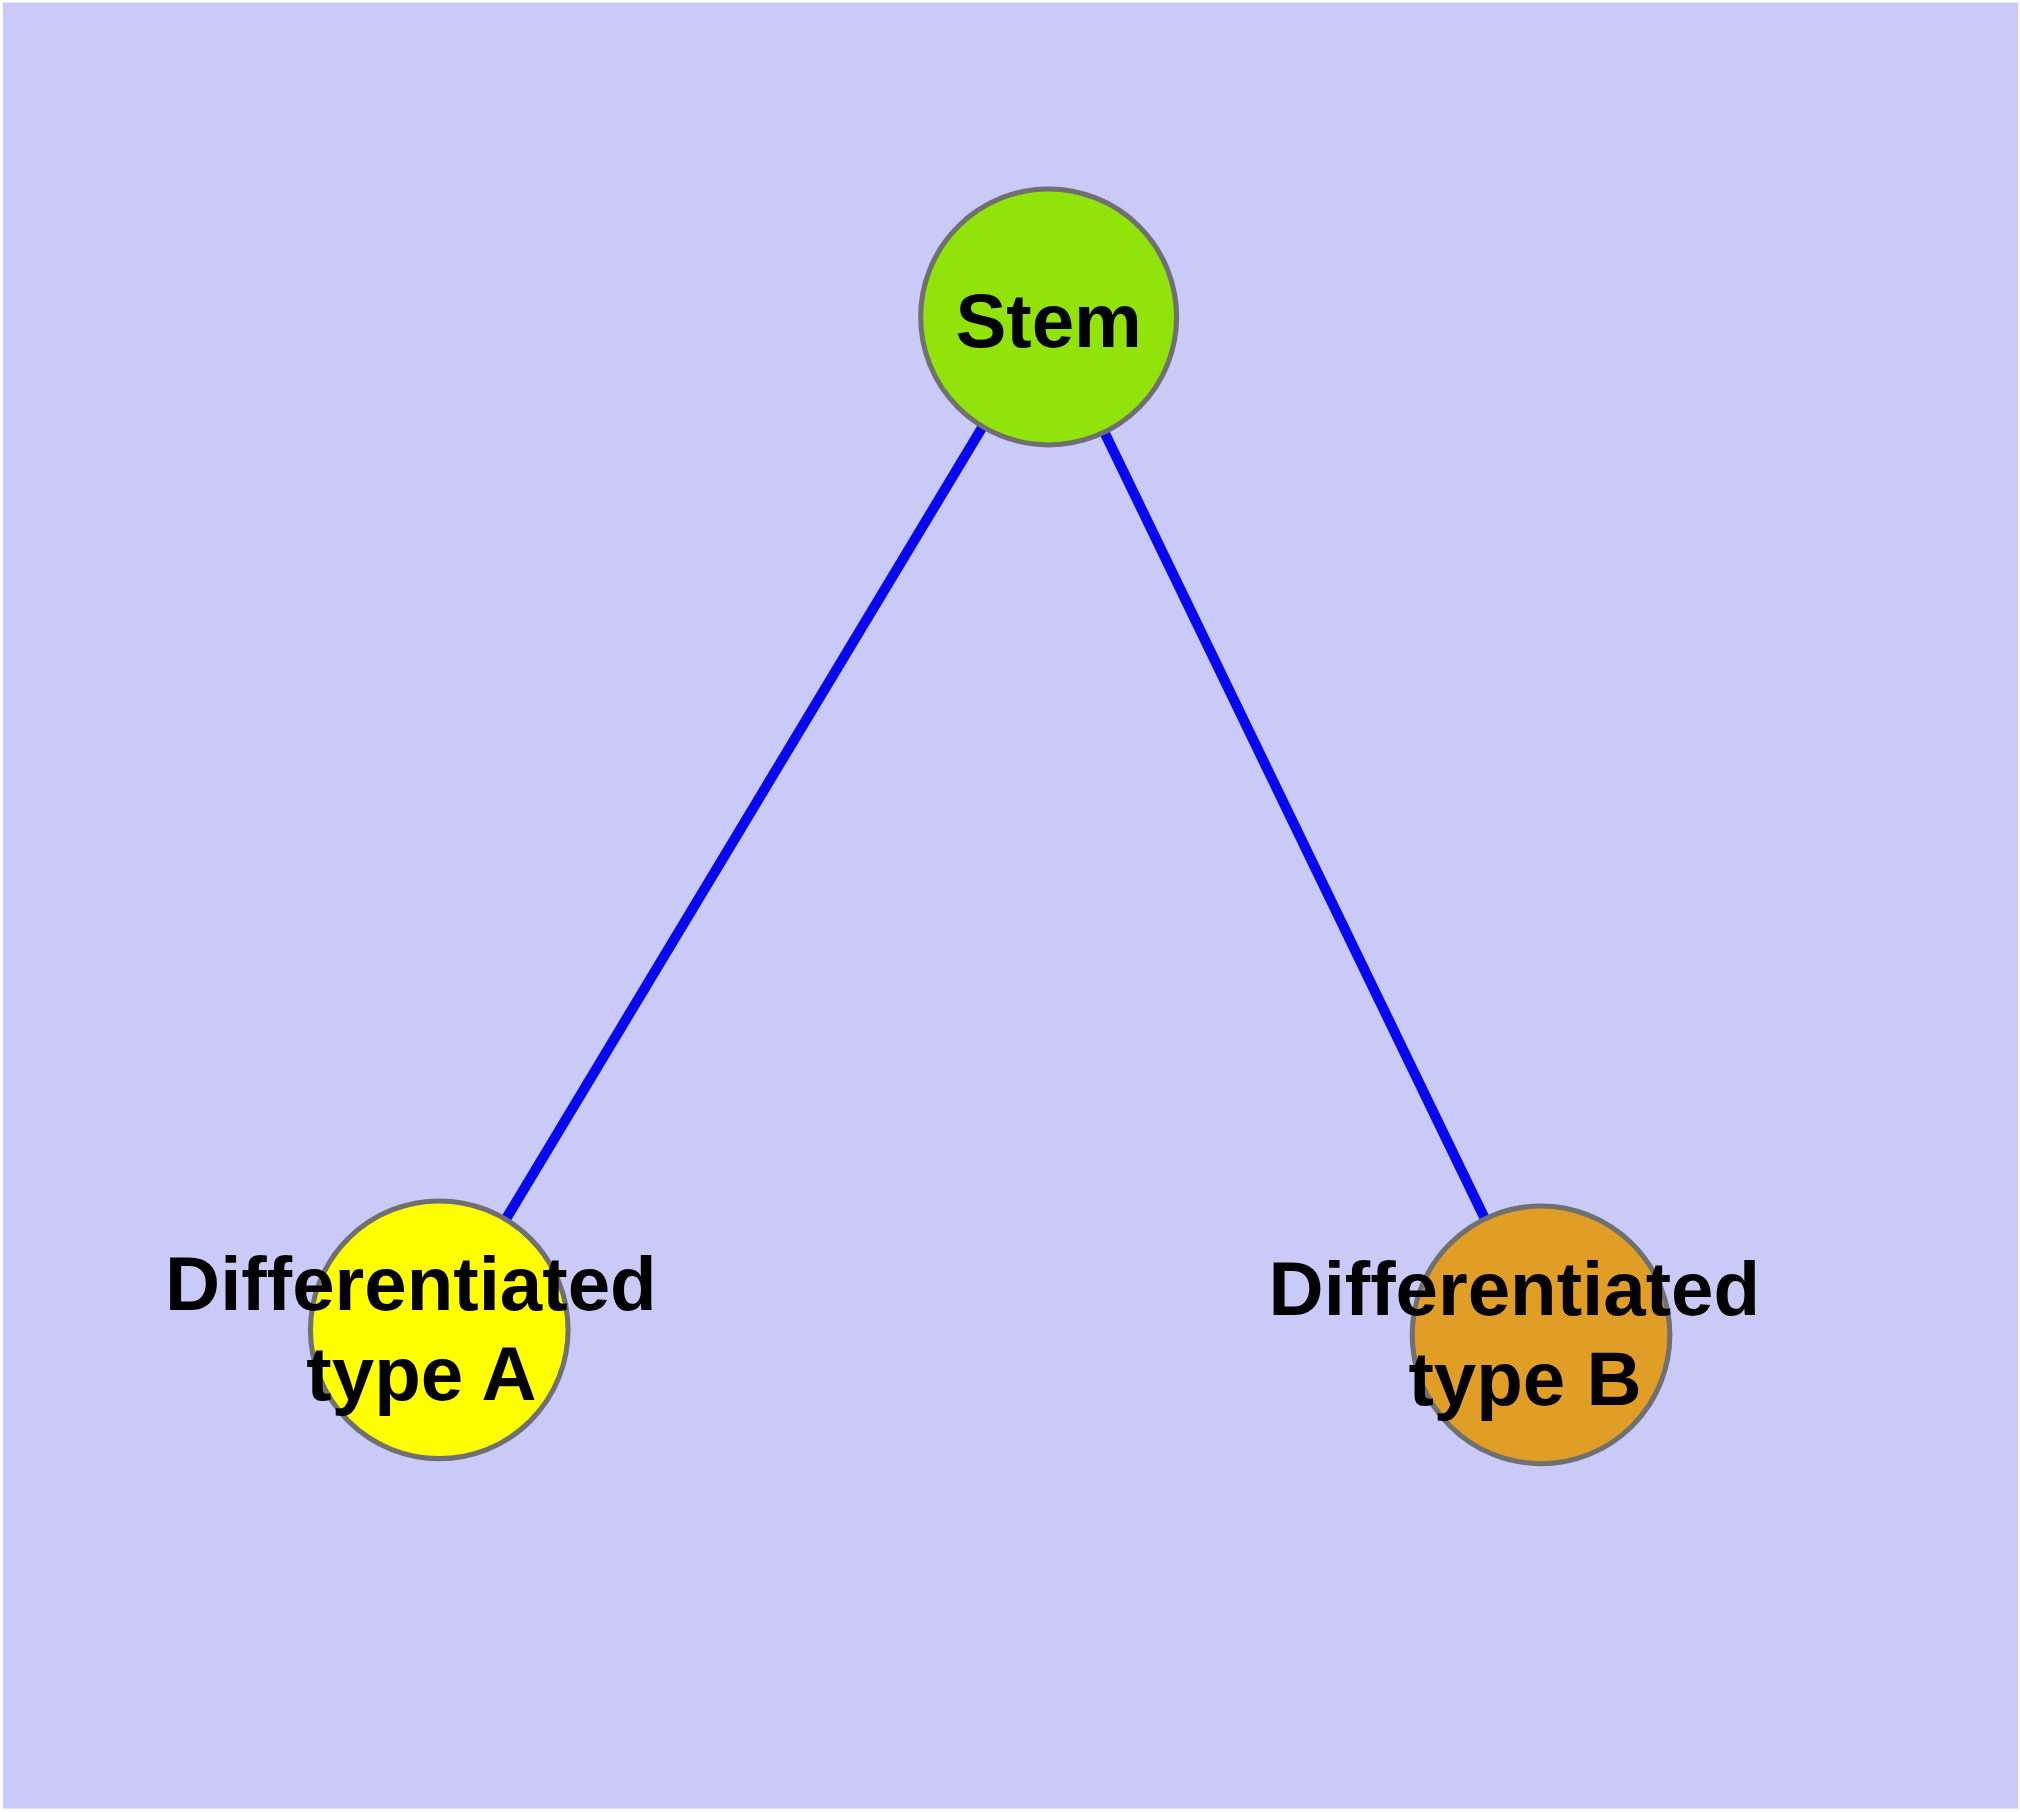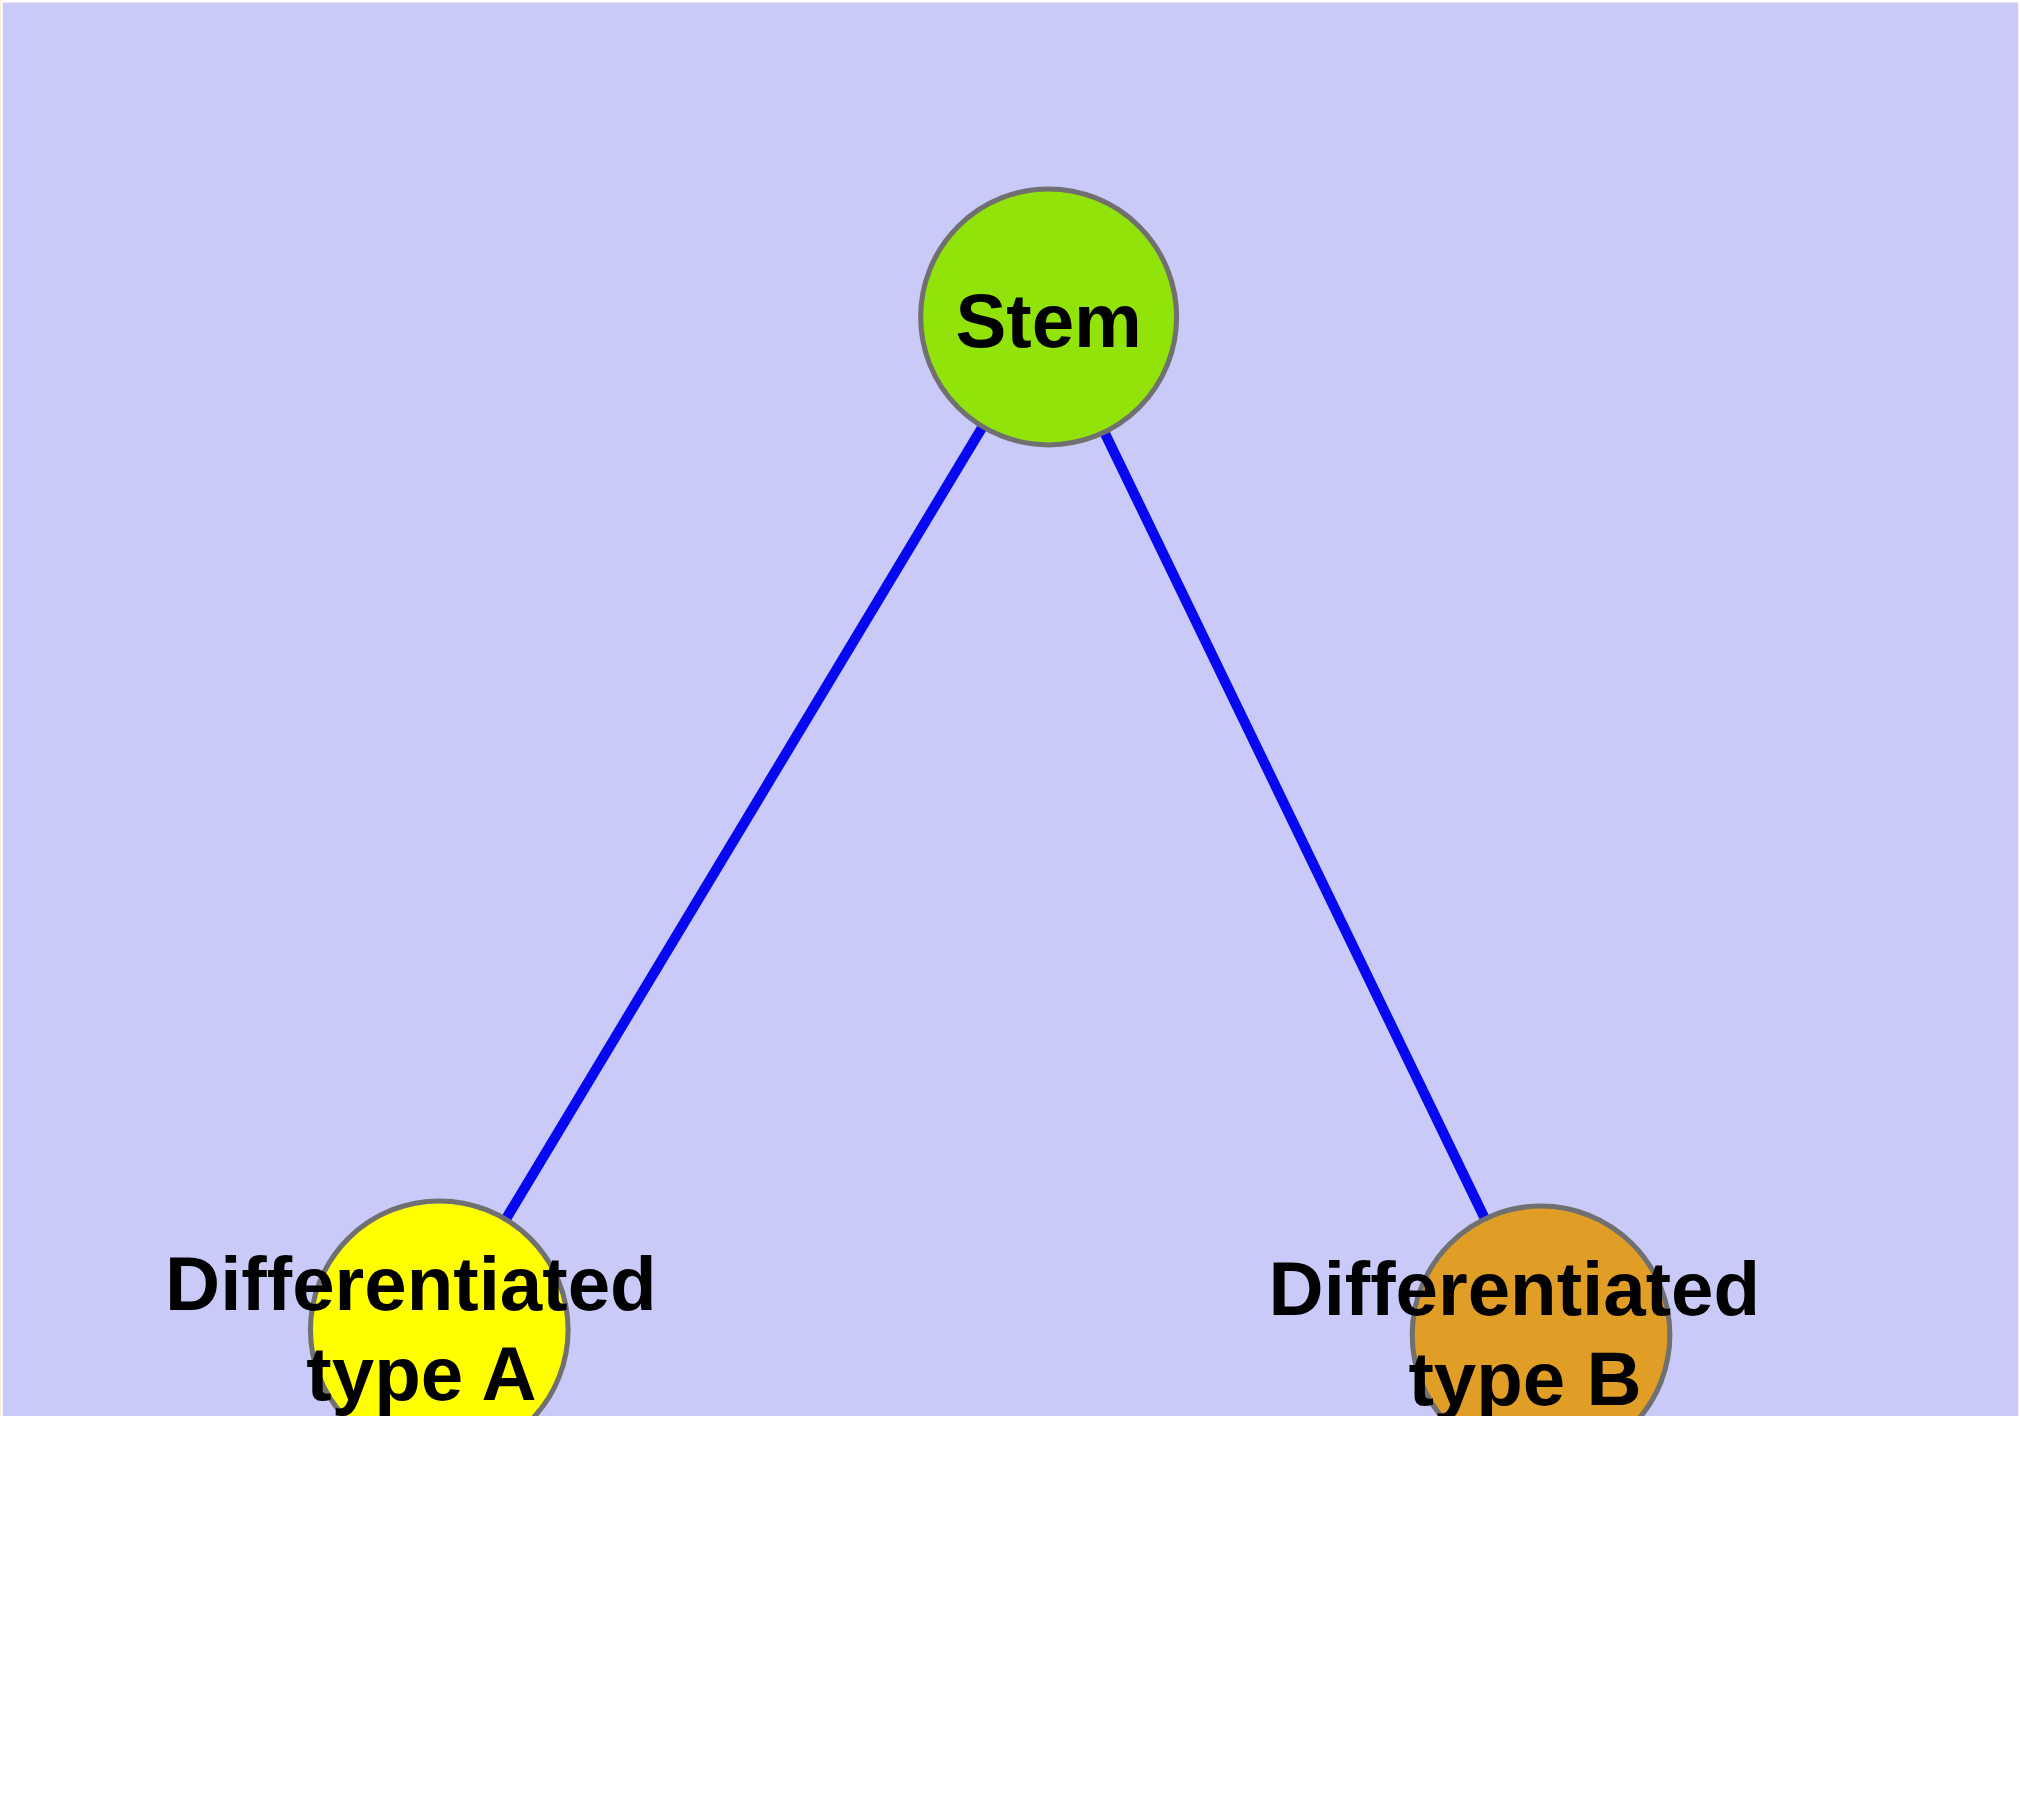--- a/index.html
+++ b/index.html
@@ -3,22 +3,22 @@
 <meta charset="utf-8">
 <style>
   html, body {
     margin: 0;
     padding: 0;
     background: #ffffff;
   }
   .stage {
     position: relative;
     width: 2021px;
-    height: 1416px;
-    background: #fdba74;
+    height: 1812px;
+    background: #fef9c3;
   }
   svg { display: block; }
   .edge {
     stroke-width: 12px;
     stroke-linecap: butt;
     fill: none;
   }
   .node-circle {
     stroke: #707070;
     stroke-width: 6px;

